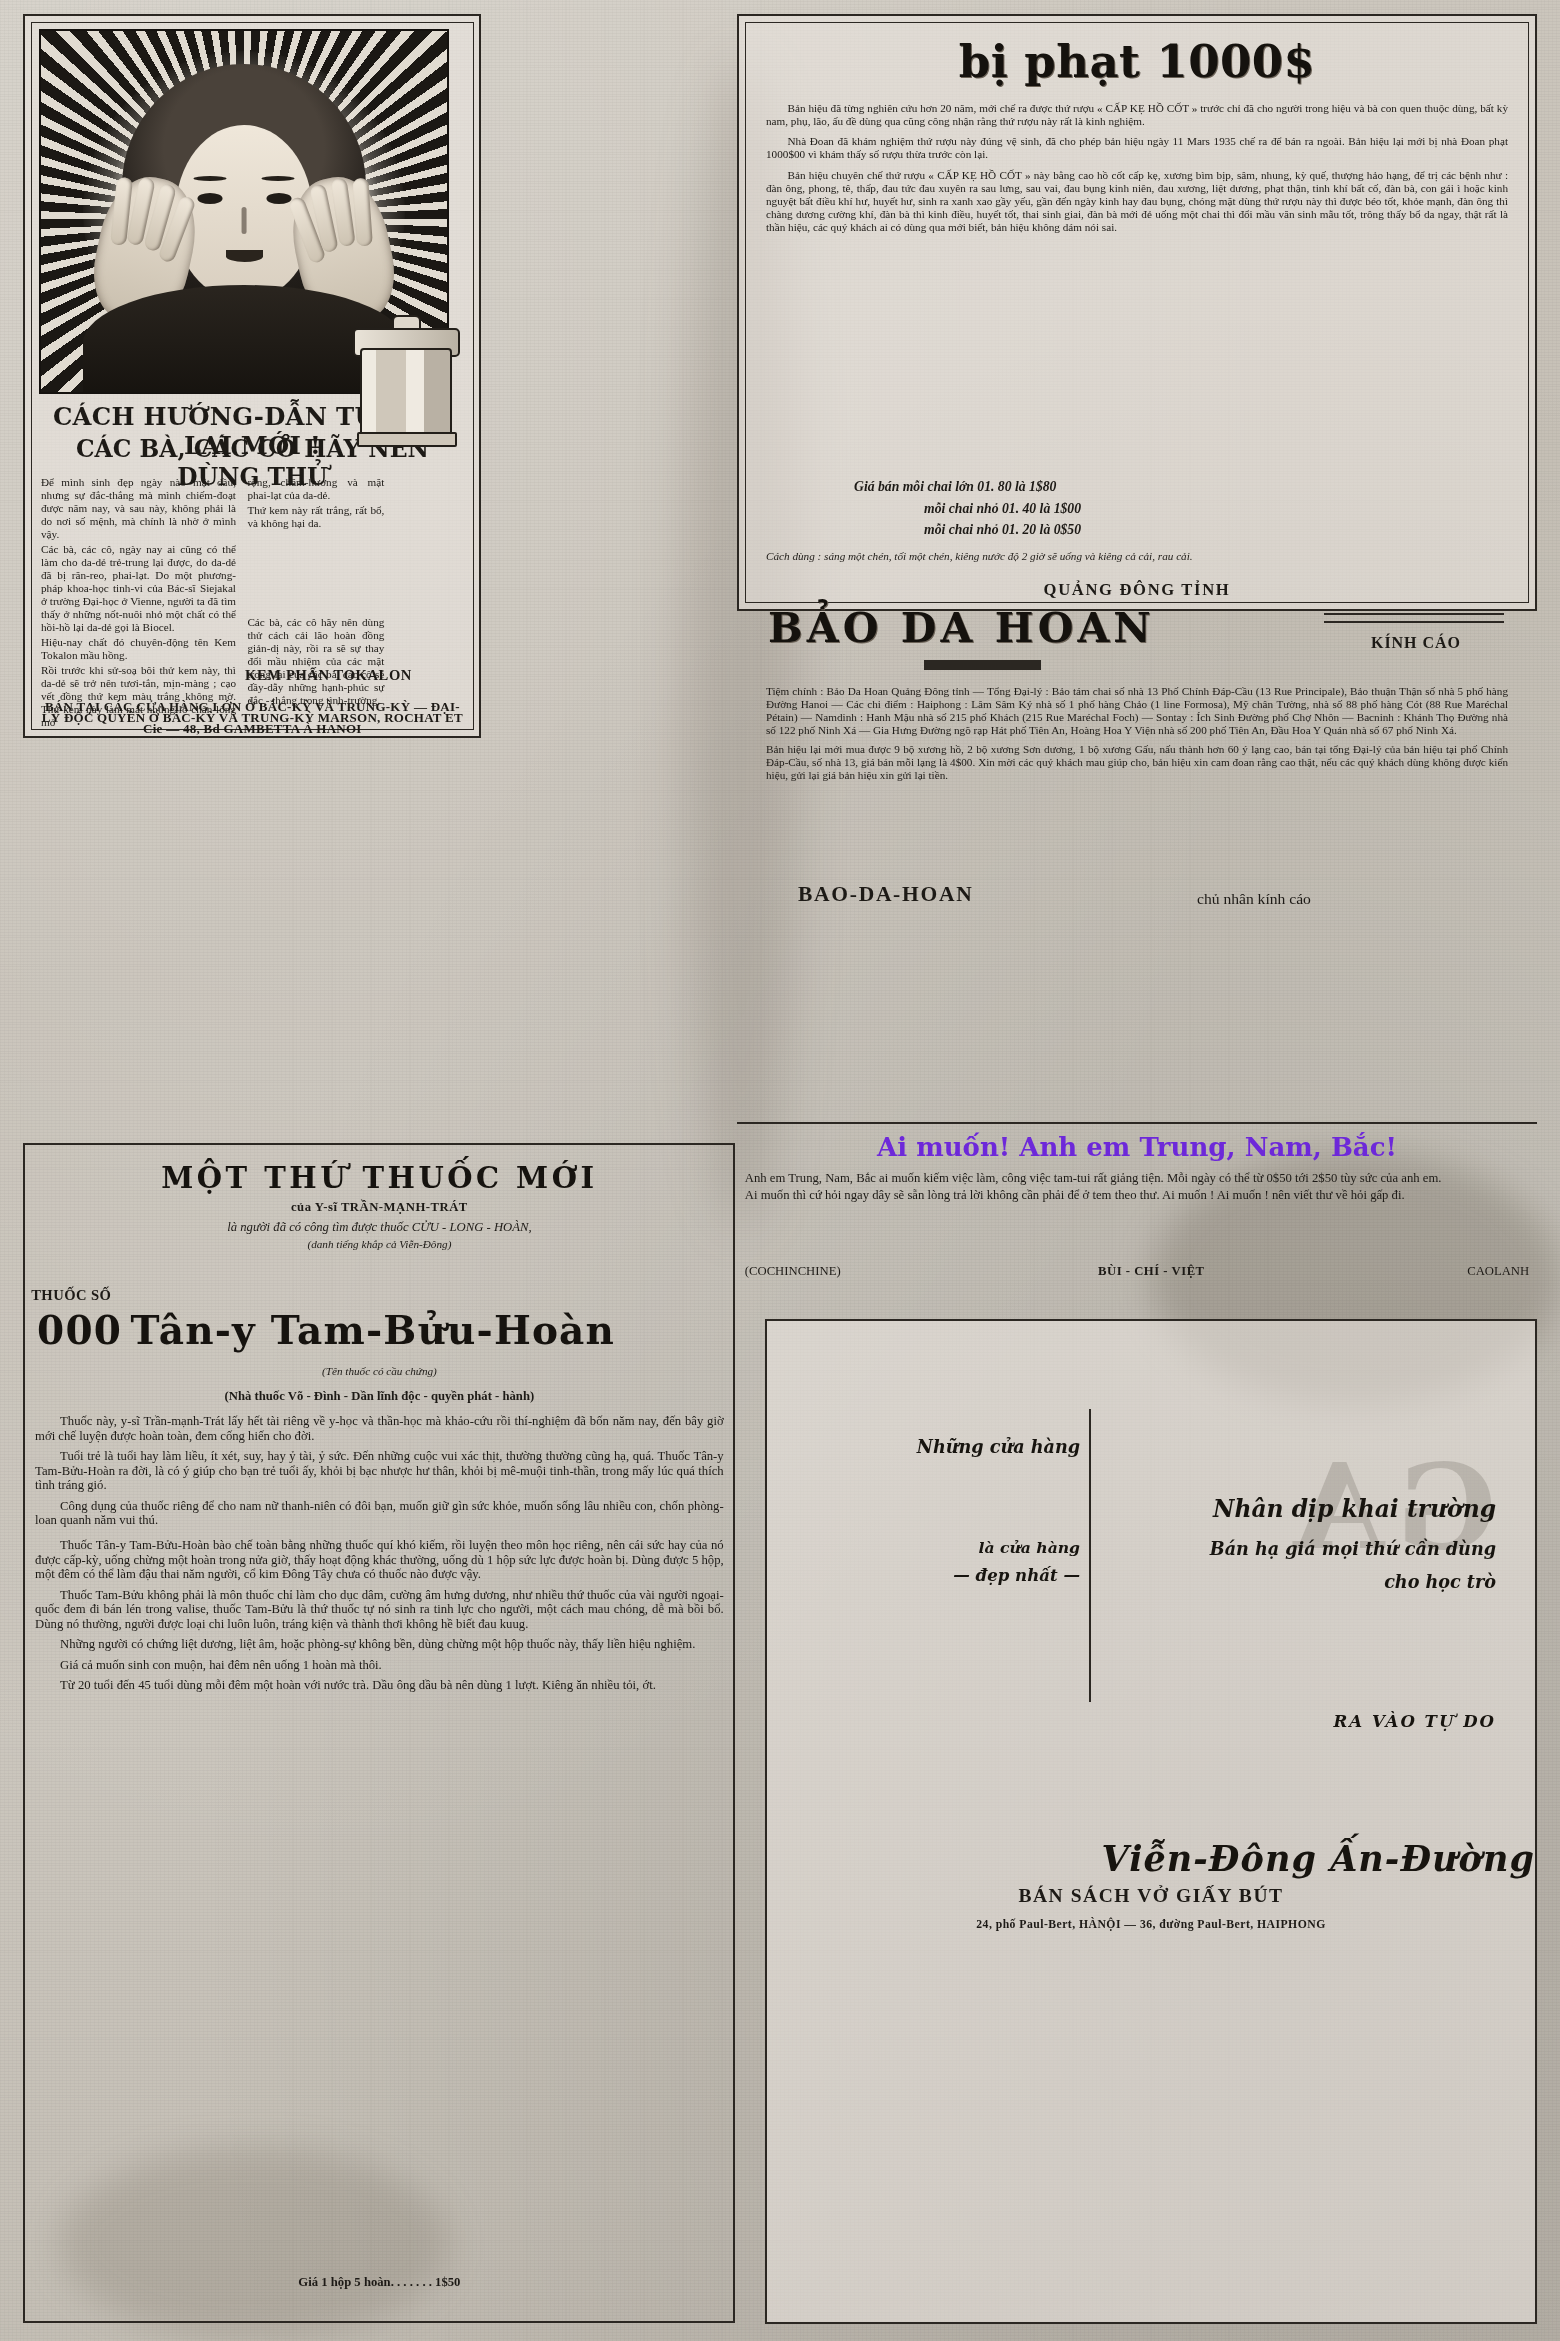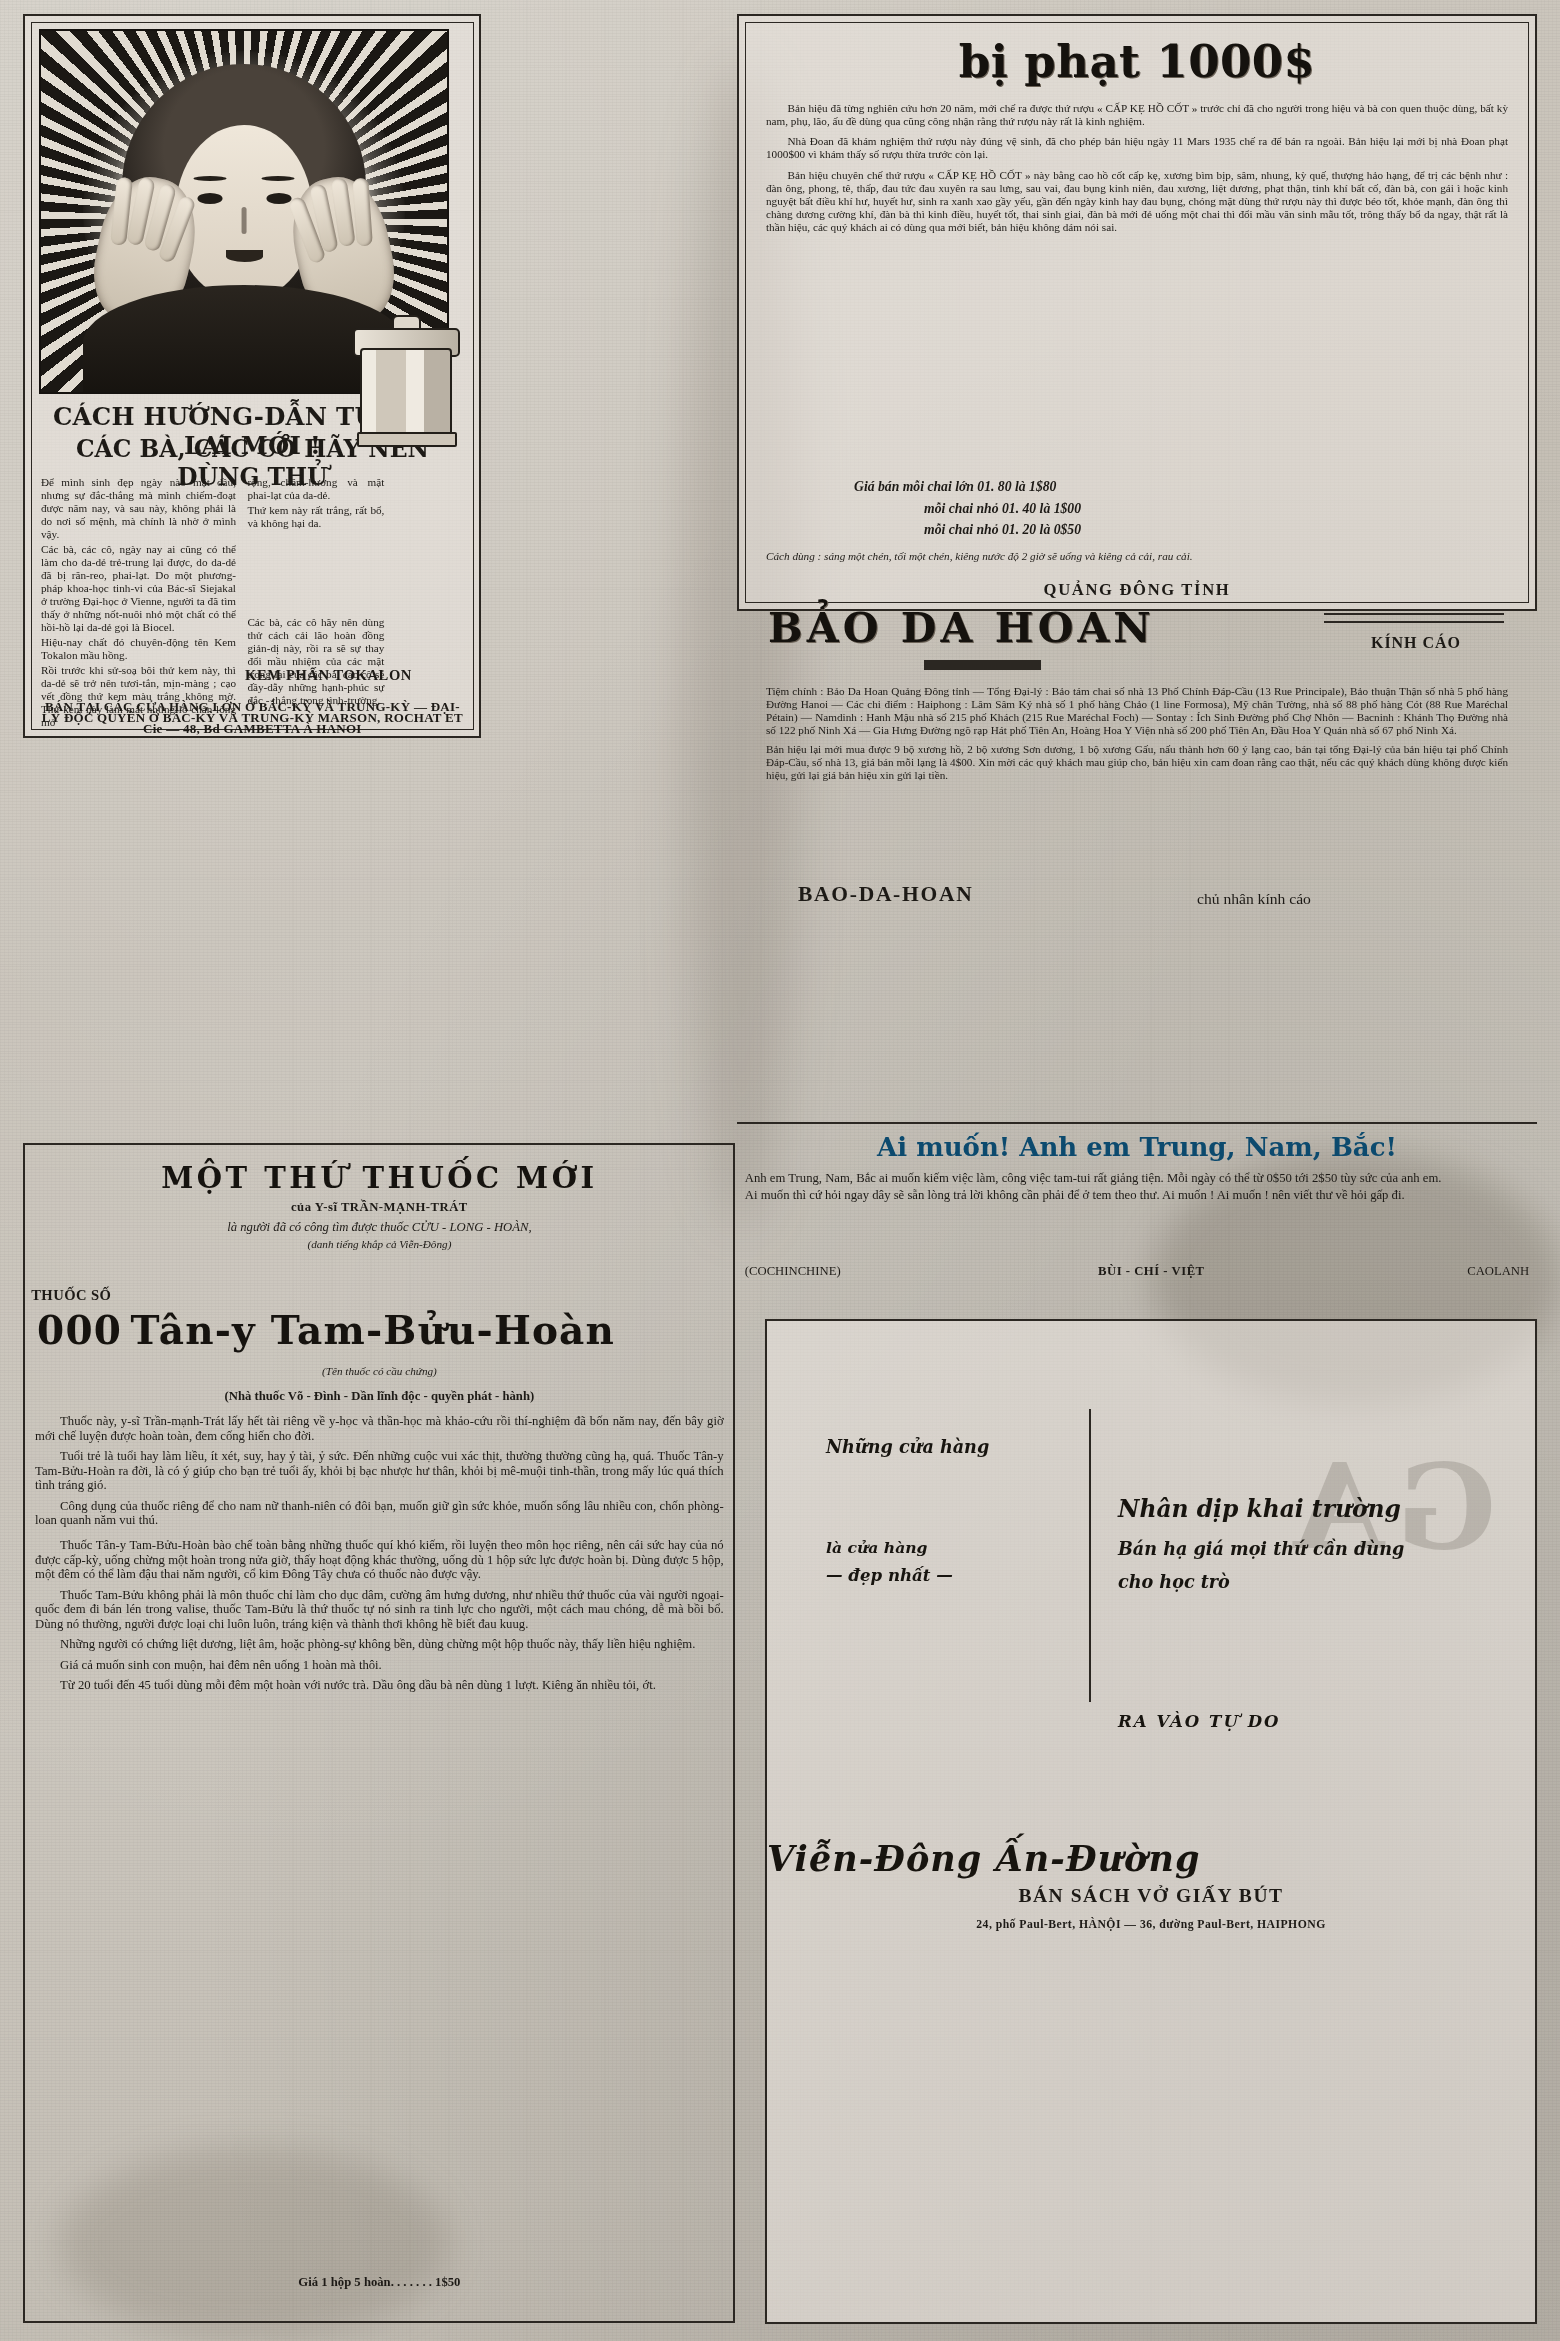--- a/index.html
+++ b/index.html
@@ -109,31 +109,31 @@
     text-align:center;color:#16130f;
   }
   .title-tan{
     font-family:"DejaVu Serif", serif;font-weight:bold;font-size:39px;letter-spacing:.03em;
     color:#16130f;
   }
   
   #ad-aimuon{left:737px;top:1122px;width:800px;height:172px;}
   .aimuon-title{
     font-family:"DejaVu Serif", serif;font-weight:bold;font-size:26px;line-height:31px;
-    text-align:center;color:#0c4a6e;
+    text-align:center;color:#6d28d9;
   }
   
   #ad-ideo{left:765px;top:1319px;width:772px;height:1005px;}
   .ideo-big{
     font-family:"DejaVu Sans", sans-serif;font-weight:bold;font-size:53px;letter-spacing:.12em;
     text-align:center;color:#14110d;
   }
   .ideo-script{
     font-family:"DejaVu Serif", serif;font-style:italic;font-weight:bold;
-    text-align:left;color:#17140f;
+    text-align:right;color:#17140f;
   }
   .ghost{
     position:absolute;color:rgba(60,54,45,.18);font-family:"DejaVu Serif",serif;font-weight:bold;
     transform:scaleX(-1);pointer-events:none;
   }
   .vrule{position:absolute;width:2px;background:#2b2722;}
   .hrule{position:absolute;height:2px;background:#2b2722;}
   .dbl{position:absolute;height:6.8px;border-top:2px solid #2b2722;border-bottom:2px solid #2b2722;}
 </style>
 </head>

